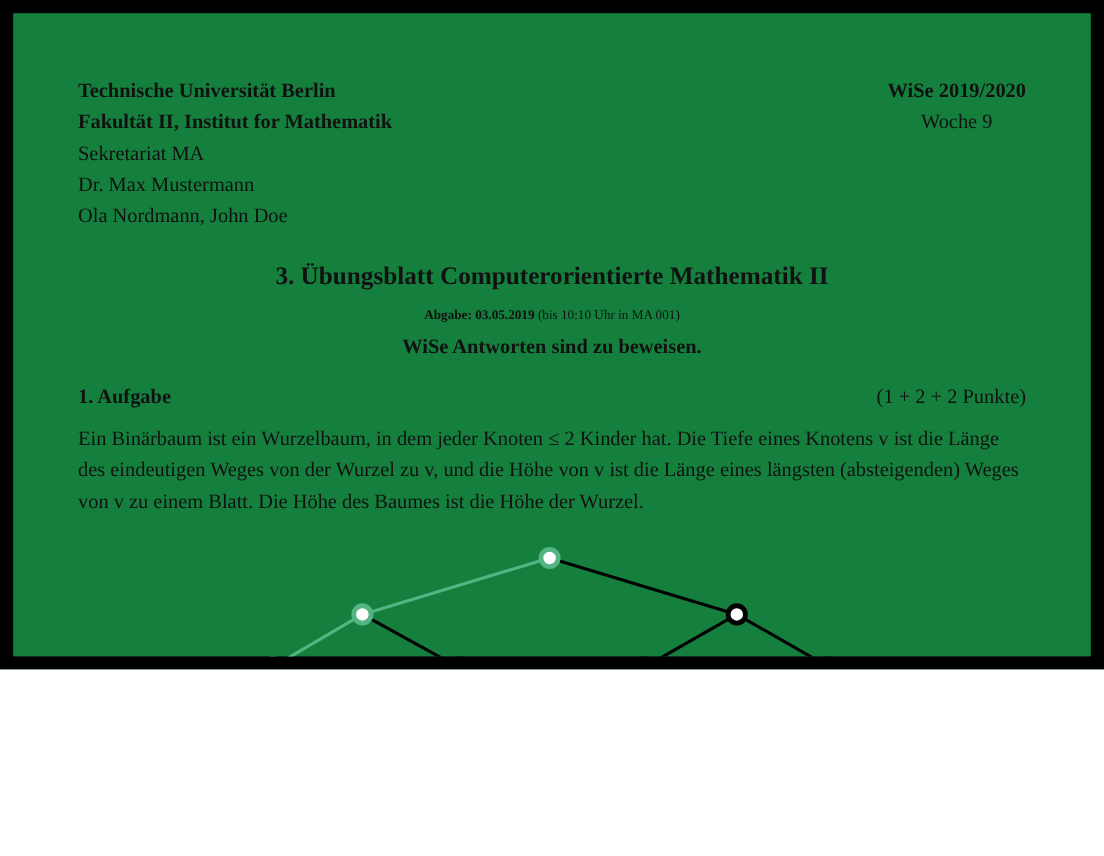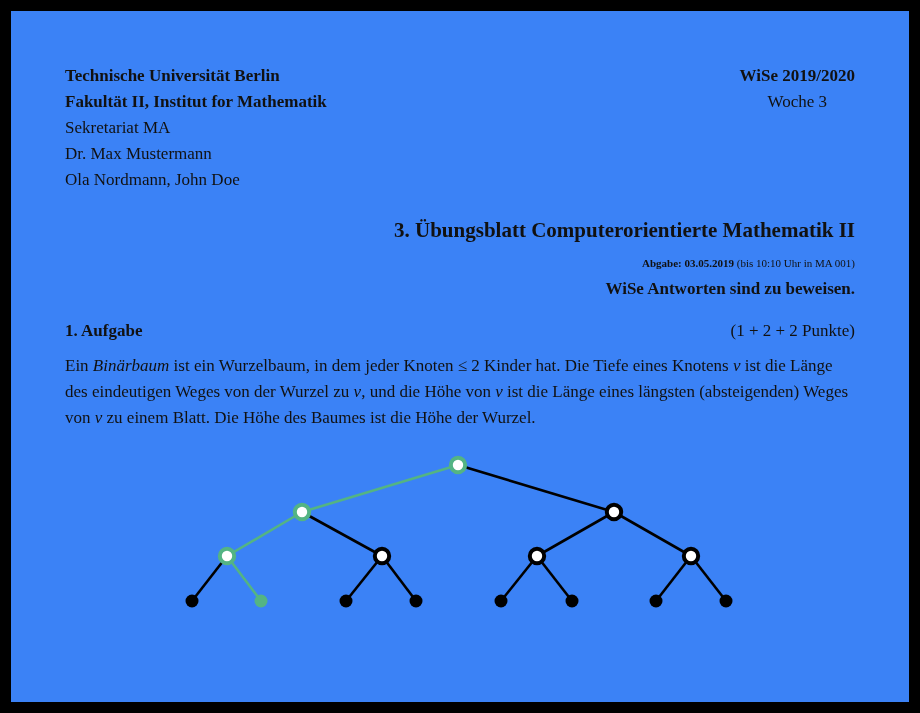--- a/index.html
+++ b/index.html
@@ -1,70 +1,70 @@
 <!DOCTYPE html>
 <html><head>
 <meta charset="utf-8">
 <style>
   html, body { margin: 0; padding: 0; background: #ffffff; }
   .page {
-    width: 920px; height: 713px;
+    width: 920px; height: 558px;
     box-sizing: border-box;
     border: 11px solid #000;
-    background: #3b82f6;
+    background: #15803d;
     font-family: "Liberation Serif", "DejaVu Serif", serif;
     color: #111;
     overflow: hidden;
   }
   .content { padding: 0 54px; }
   .doc-header {
     margin-top: 52px;
     display: flex;
     justify-content: space-between;
     font-size: 17px;
     line-height: 26px;
   }
   .hdr-left .b, .hdr-right .b { font-weight: bold; }
   .hdr-right { text-align: center; }
-  .title-block { text-align: right; margin-top: 22px; }
+  .title-block { text-align: center; margin-top: 22px; }
   .sheet-title { font-size: 21px; font-weight: bold; line-height: 30px; margin: 0; }
   .due-line { font-size: 11px; line-height: 26px; margin-top: 5px; }
   .due-line .b { font-weight: bold; }
   .note-line { font-size: 17px; font-weight: bold; line-height: 26px; }
   .task-row {
     display: flex; justify-content: space-between;
     font-size: 17px; line-height: 26px; margin-top: 16px; align-items: center;
   }
   .task-row .label { font-weight: bold; }
   .task-text {
     font-size: 17px; line-height: 26px;
     margin: 9px 0 0 0;
     text-align: left;
   }
-  .it { font-style: italic; }
+  .it { }
   .figure-wrap { margin-top: 8px; }
   .figure-wrap svg { display: block; }
 </style>
 </head>
 <body>
 
 <div class="page">
   <div class="content">
 
     <div class="doc-header">
       <div class="hdr-left">
         <div class="b">Technische Universität Berlin</div>
         <div class="b">Fakultät II, Institut for Mathematik</div>
         <div>Sekretariat MA</div>
         <div>Dr. Max Mustermann</div>
         <div>Ola Nordmann, John Doe</div>
       </div>
       <div class="hdr-right">
         <div class="b">WiSe 2019/2020</div>
-        <div>Woche 3</div>
+        <div>Woche 9</div>
       </div>
     </div>
 
     <div class="title-block">
       <h1 class="sheet-title">3. Übungsblatt Computerorientierte Mathematik II</h1>
       <div class="due-line"><span class="b">Abgabe: 03.05.2019</span><span> (bis 10:10 Uhr in MA 001)</span></div>
       <div class="note-line">WiSe Antworten sind zu beweisen.</div>
     </div>
 
     <div class="task-row">

